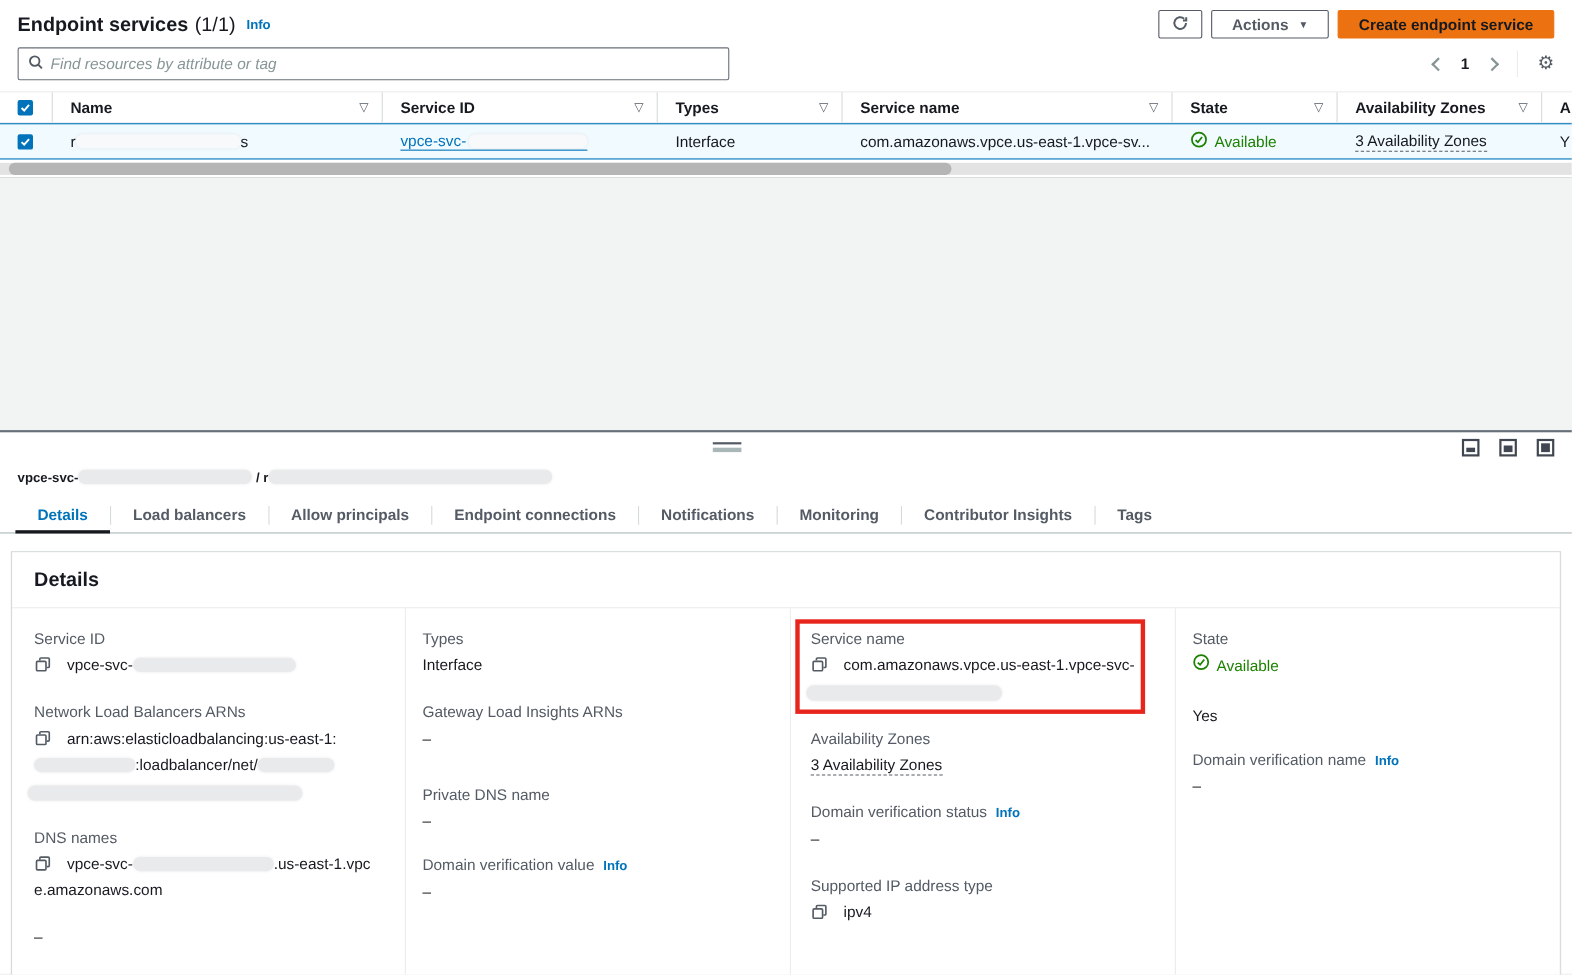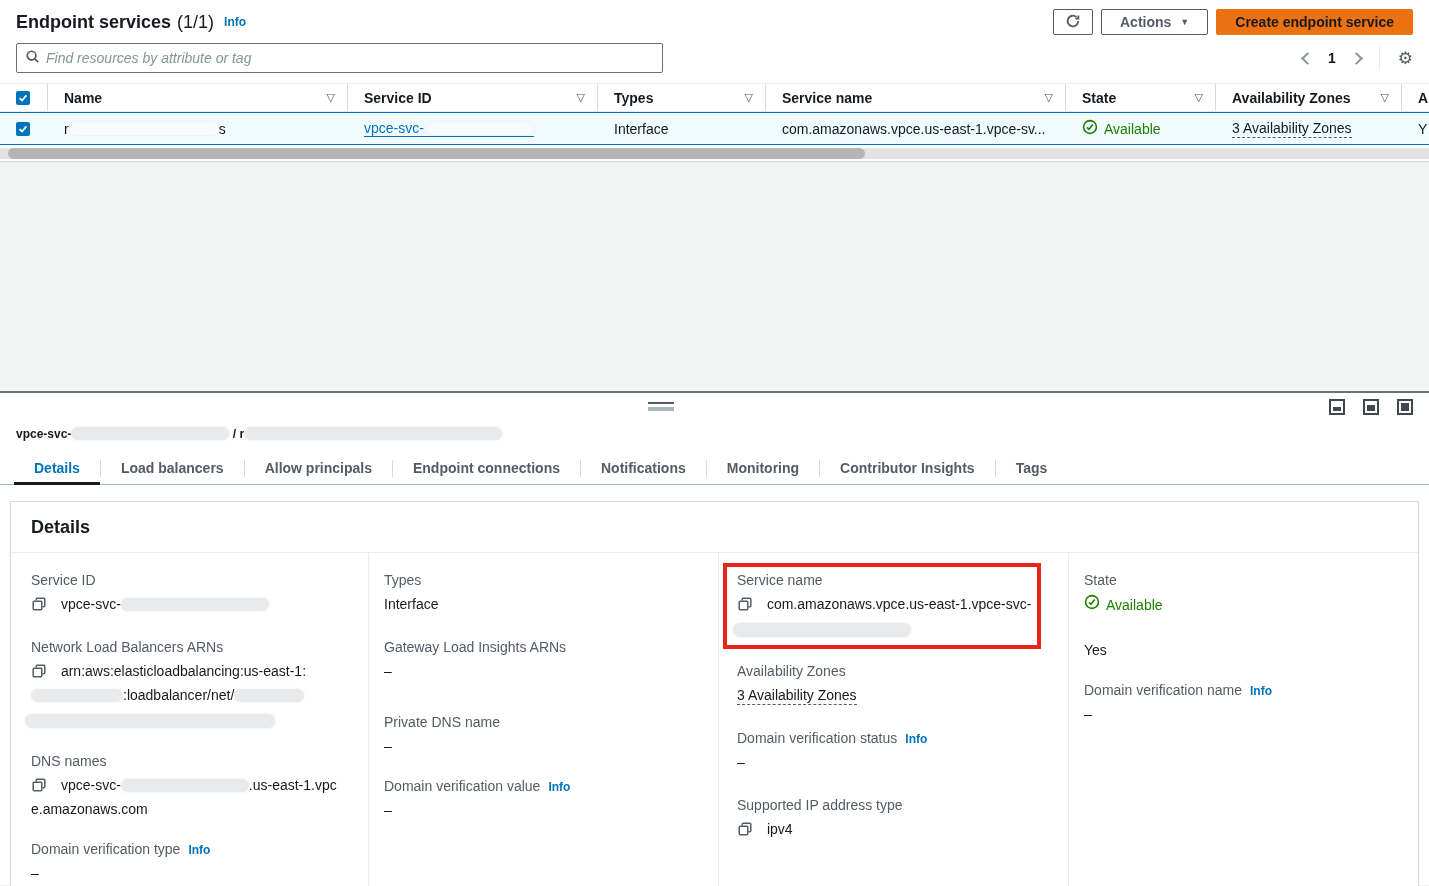--- a/index.html
+++ b/index.html
@@ -298,21 +298,20 @@
           <div class="fvalue dns-val">
             <span class="copy-icon">
               <svg width="16" height="16" viewBox="0 0 16 16" fill="none" stroke="#545b64" stroke-width="1.5">
                   <path d="M5.2 4.5 V3.2 a1 1 0 0 1 1-1 h6.6 a1 1 0 0 1 1 1 v6.6 a1 1 0 0 1 -1 1 h-1.3"></path>
                   <rect x="2.2" y="5.2" width="8.6" height="8.6" rx="1"></rect>
                 </svg>
             </span><span>vpce-svc-</span><span class="redact" style="width:128px"></span><span>.us-east-1.vpce.amazonaws.com</span>
           </div>
         </div>
         <div class="field">
-          <div class="flabel"><span>Domain verification type</span><span class="finfo">Info</span></div>
           <div class="fvalue">–</div>
         </div>
       </div>
 
       <div class="dcol dcol2">
         <div class="field">
           <div class="flabel">Types</div>
           <div class="fvalue">Interface</div>
         </div>
         <div class="field" style="margin-top:24px">

